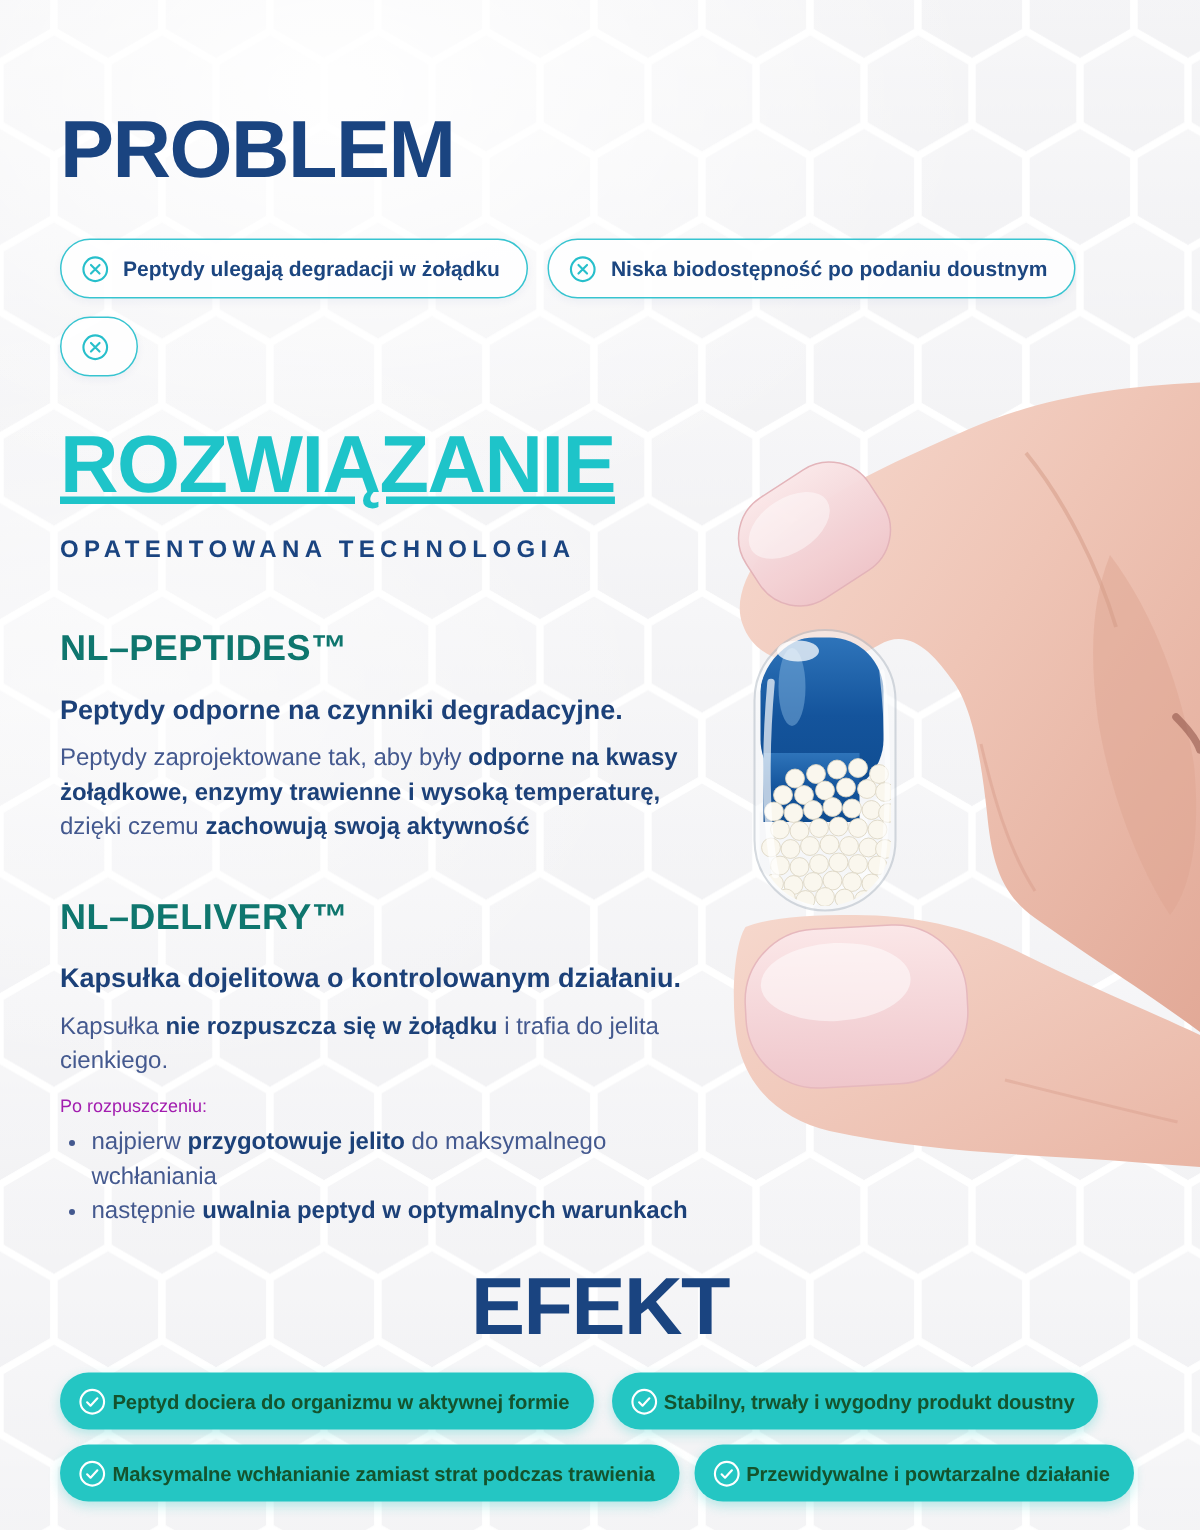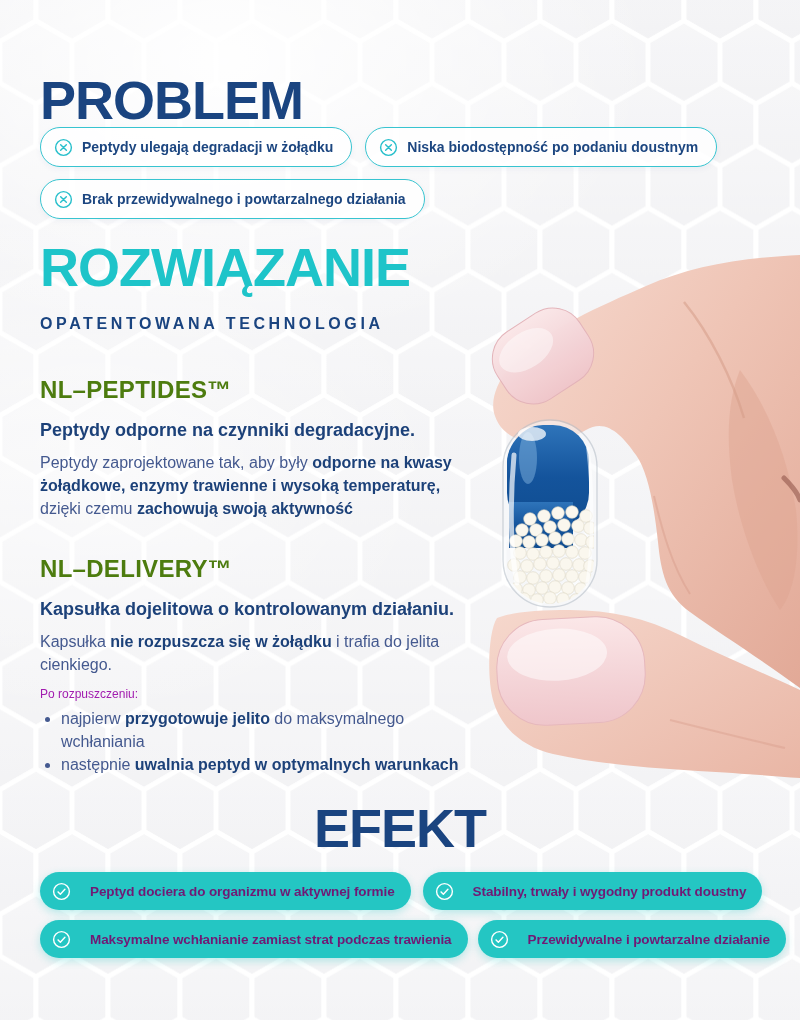--- a/index.html
+++ b/index.html
@@ -17,46 +17,46 @@
       linear-gradient(rgba(255,255,255,.25), rgba(255,255,255,.25));
   }
   .hand-photo { position:absolute; left:440px; top:250px; width:360px; height:540px; z-index:2; }
   .content { position:relative; z-index:3; padding:73px 40px 0 40px; }
 
   .h-big { font-size:54px; line-height:54px; font-weight:800; letter-spacing:-1px; color:#1a4480; }
   .h-big.teal { color:#1ec4c9; }
   .subtitle { margin-top:21px; font-size:16px; font-weight:700; letter-spacing:3.6px; color:#1a4480; }
 
   .pill-row { display:flex; gap:13px; flex-wrap:nowrap; white-space:nowrap; }
-  .pill-row.r1 { margin-top:0; }
+  .pill-row.r1 { margin-top:32px; }
   .pill-row.r2 { margin-top:12px; }
   .pill-outline {
     display:inline-flex; align-items:center; gap:9px; height:38px;
     padding:0 18px 0 13px; border:1.5px solid #37c4d0; border-radius:21px;
     background:rgba(255,255,255,.82); color:#1c4680; font-size:14px; font-weight:700;
     box-shadow:0 2px 6px rgba(23,68,128,.05);
   }
   .pill-outline .ic { display:inline-flex; color:#27bfcb; }
 
-  .sol-title { margin-top:21px; }
-  .feature-name { margin-top:43px; font-size:24px; line-height:28px; font-weight:800; letter-spacing:.3px; color:#4d7c0f; }
+  .sol-title { margin-top:32px;text-decoration:underline; }
+  .feature-name { margin-top:43px; font-size:24px; line-height:28px; font-weight:800; letter-spacing:.3px; color:#0f766e; }
   .feature-name.second { margin-top:35px; }
   .feature-headline { margin-top:15px; font-size:18px; line-height:23px; font-weight:700; color:#1c4179; width:420px; }
   .para { margin-top:9px; font-size:16px; line-height:23px; color:#44598f; width:418px; }
   .para b, .bullets b { color:#1c4179; font-weight:700; }
   .list-lead { margin-top:7px; font-size:12px; line-height:23px; color:#a21caf; }
   .bullets { margin:1px 0 0 0; padding-left:21px; width:430px; }
   .bullets li { font-size:16px; line-height:23px; color:#44598f; }
   .bullets li::marker { color:#44598f; }
 
   .effect-title { margin-top:25px;text-align:center; }
   .pill-solid {
-    display:inline-flex; align-items:center; gap:19px; height:38px;
+    display:inline-flex; align-items:center; gap:4px; height:38px;
     padding:0 16px 0 12px; border-radius:20px; background:#24c6c3;
-    color:#701a75; font-size:13.5px; font-weight:700; letter-spacing:-.1px;
+    color:#14532d; font-size:13.5px; font-weight:700; letter-spacing:-.1px;
     box-shadow:0 3px 8px rgba(34,198,195,.30);
   }
   .pill-solid .ic { display:inline-flex; color:#ffffff; }
   .effect-rows { margin-right:-14px; }
   .effect-rows .pill-row.r1 { margin-top:17px; gap:12px; }
   .effect-rows .pill-row.r2 { margin-top:10px; gap:10px; }
 </style>
 </head>
 <body>
 
@@ -235,21 +235,20 @@
       </span>
     </div>
     <div class="pill-row r2">
       <span class="pill-outline">
         <span class="ic">
           <svg width="19" height="19" viewBox="0 0 20 20" fill="none" stroke="currentColor" stroke-width="1.5" stroke-linecap="round">
               <circle cx="10" cy="10" r="8.3"></circle>
               <path d="M7 7l6 6M13 7l-6 6"></path>
             </svg>
         </span>
-        <span>Brak przewidywalnego i powtarzalnego działania</span>
       </span>
     </div>
 
     <div class="h-big teal sol-title">ROZWIĄZANIE</div>
     <div class="subtitle">OPATENTOWANA TECHNOLOGIA</div>
 
     <div class="feature-name">NL–PEPTIDES™</div>
     <div class="feature-headline">Peptydy odporne na czynniki degradacyjne.</div>
     <div class="para"><span>Peptydy zaprojektowane tak, aby były </span><b>odporne na kwasy żołądkowe, enzymy trawienne i wysoką temperaturę,</b><span> dzięki czemu </span><b>zachowują swoją aktywność</b></div>
 

